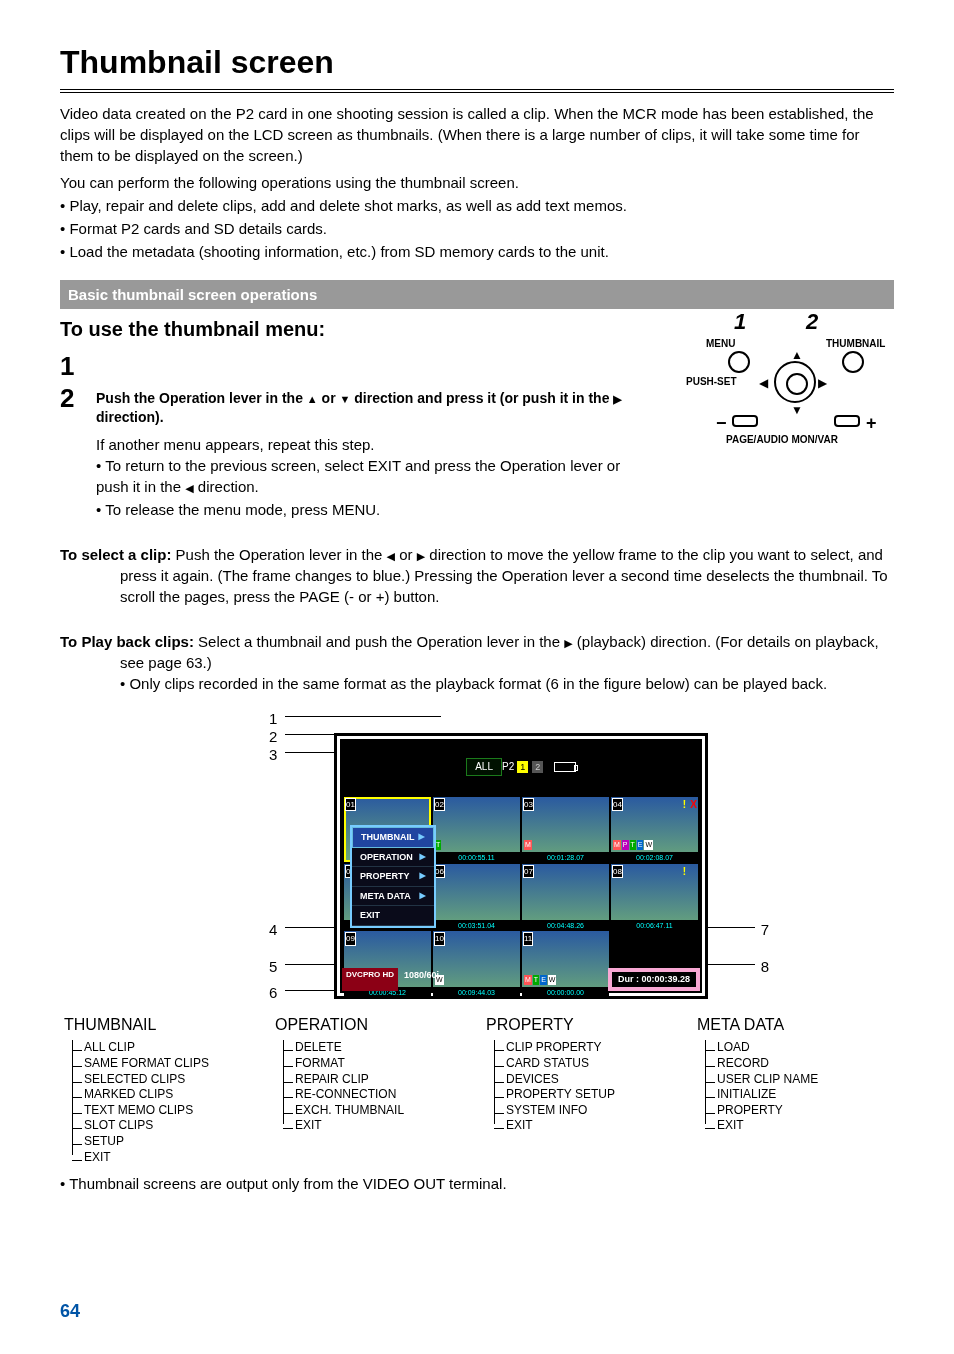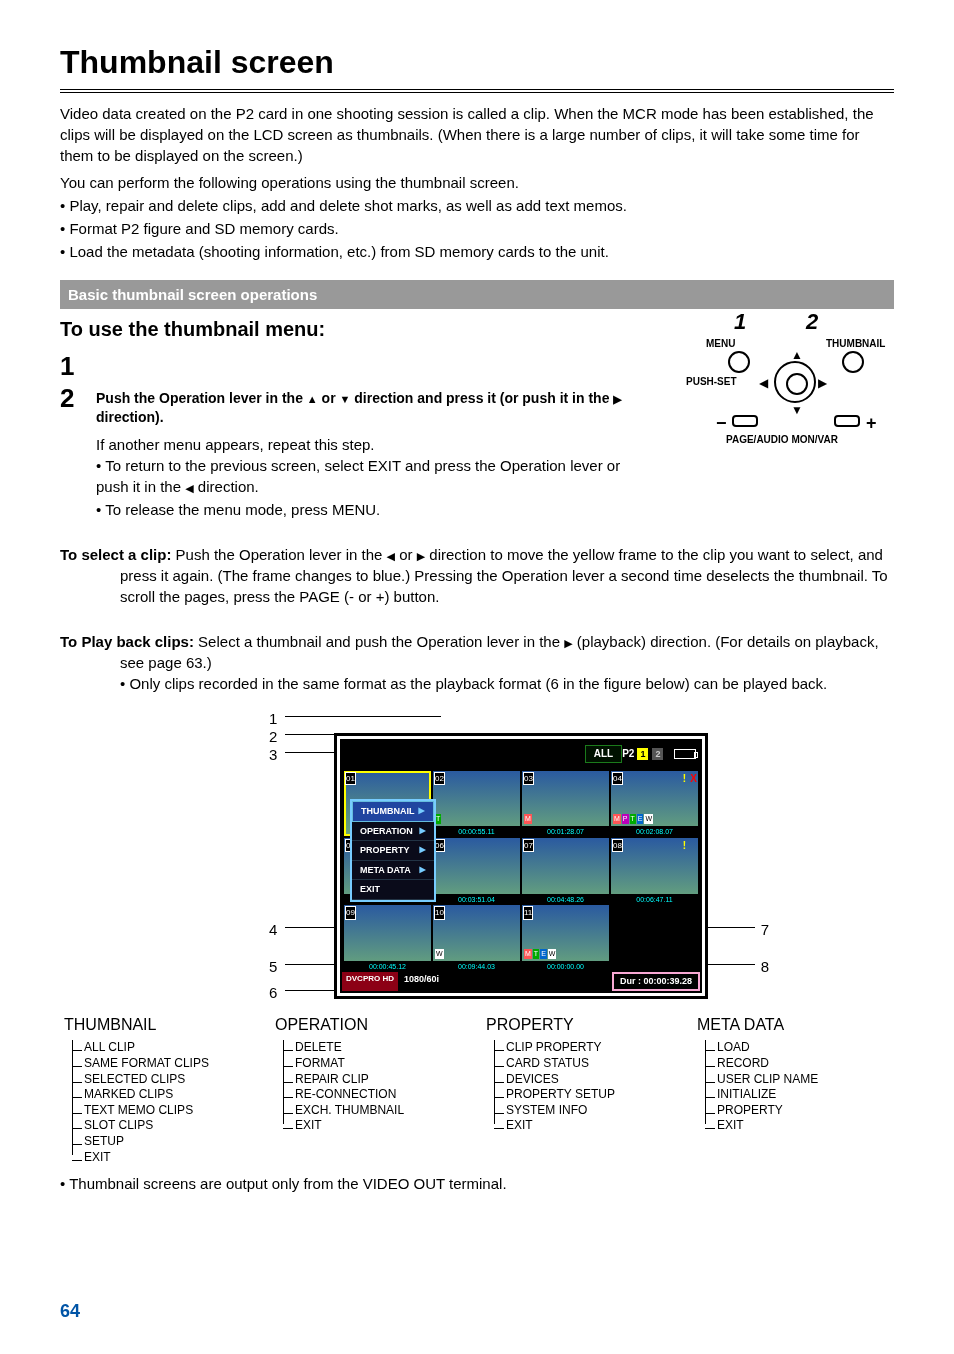--- a/index.html
+++ b/index.html
@@ -125,25 +125,25 @@
     .lcd-screen {
       position: absolute;
       top: 32px; left: 200px;
       width: 368px; height: 260px;
       background: #000;
       border: 3px solid #fff;
       outline: 3px solid #000;
     }
     .lcd-top-bar {
       display: flex;
-      justify-content: flex-end;
-      padding: 6px 6px;
+      justify-content: center;
+      padding: 19px 6px;
       font-size: 10px;
       color: #fff;
-      font-weight: bold;
+      font-weight: normal;
     }
     .lcd-all { border: 1px solid #1b7a1b; background: #001100; padding: 1px 8px; }
     .lcd-p2 { display: flex; gap: 2px; align-items: center; }
     .p2-slot { background: #ff0; color: #000; padding: 0 3px; border: 1px solid #000; font-size: 9px; }
     .p2-slot.gray { background: #555; color: #ccc; }
     .batt { border: 1px solid #fff; width: 22px; height: 10px; position: relative; }
     .batt::after { content: ""; position: absolute; right: -3px; top: 2px; width: 2px; height: 4px; border: 1px solid #fff; }
     .thumbs-grid {
       display: grid;
       grid-template-columns: repeat(4, 1fr);
@@ -187,21 +187,21 @@
 
     .lcd-bottom {
       position: absolute;
       bottom: 0; left: 0; right: 0;
       display: flex;
       gap: 2px;
       padding: 2px;
     }
     .format-tag { background: #8c0015; color: #fff; font-size: 8px; font-weight: bold; padding: 1px 4px; }
     .res-tag { color: #fff; font-size: 9px; font-weight: bold; padding: 1px 4px; }
-    .dur-tag { color: #fff; font-size: 9px; font-weight: bold; padding: 1px 6px; border: 2px solid #f9a8d4; margin-left: auto; }
+    .dur-tag { color: #fff; font-size: 9px; font-weight: bold; padding: 1px 6px; border: 4px solid #f9a8d4; margin-left: auto; }
 
     .menu-trees { display: flex; gap: 18px; padding: 0 4px; margin-top: 6px; }
     .menu-col { flex: 1; }
     .menu-col-head { font-size: 16px; margin-bottom: 4px; }
     .tree-list { list-style: none; position: relative; padding-left: 20px; }
     .tree-list::before {
       content: "";
       position: absolute;
       left: 8px;
       top: 0;
@@ -244,21 +244,21 @@
 </head>
 <body>
 
 <h1>Thumbnail screen</h1>
 
 <p class="intro">Video data created on the P2 card in one shooting session is called a clip. When the MCR mode has been established, the clips will be displayed on the LCD screen as thumbnails. (When there is a large number of clips, it will take some time for them to be displayed on the screen.)</p>
 <p class="intro-line2">You can perform the following operations using the thumbnail screen.</p>
 
 <ul class="bullet-list">
   <li>Play, repair and delete clips, add and delete shot marks, as well as add text memos.</li>
-  <li>Format P2 figure and SD memory cards.</li>
+  <li>Format P2 cards and SD details cards.</li>
   <li>Load the metadata (shooting information, etc.) from SD memory cards to the unit.</li>
 </ul>
 
 <div class="section-bar">Basic thumbnail screen operations</div>
 
 <div class="top-section">
   <p class="subhead">To use the thumbnail menu:</p>
 
   <div class="step-row">
     <div class="step-num">1</div>

